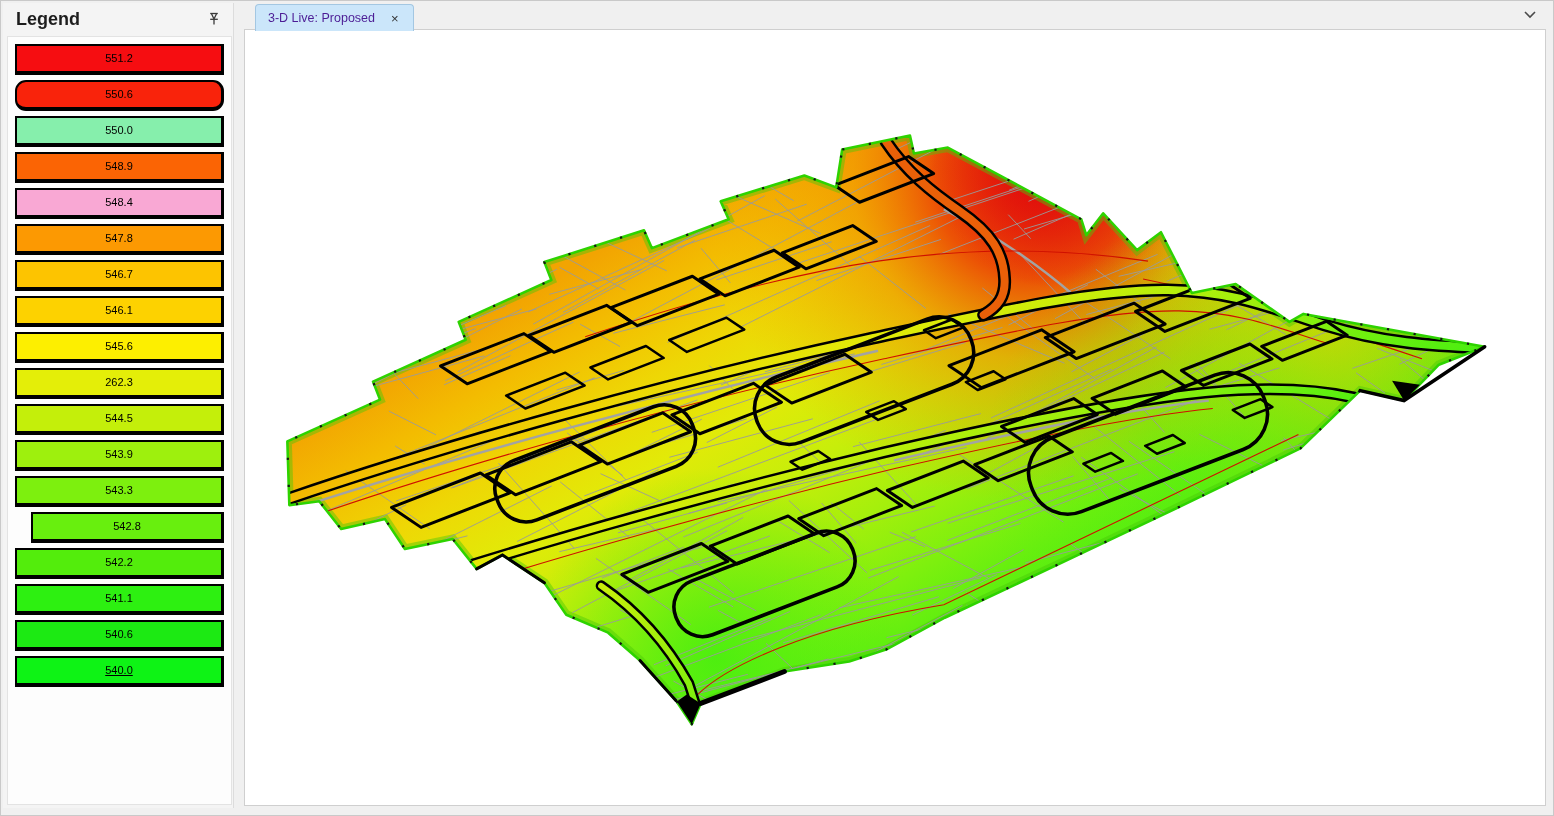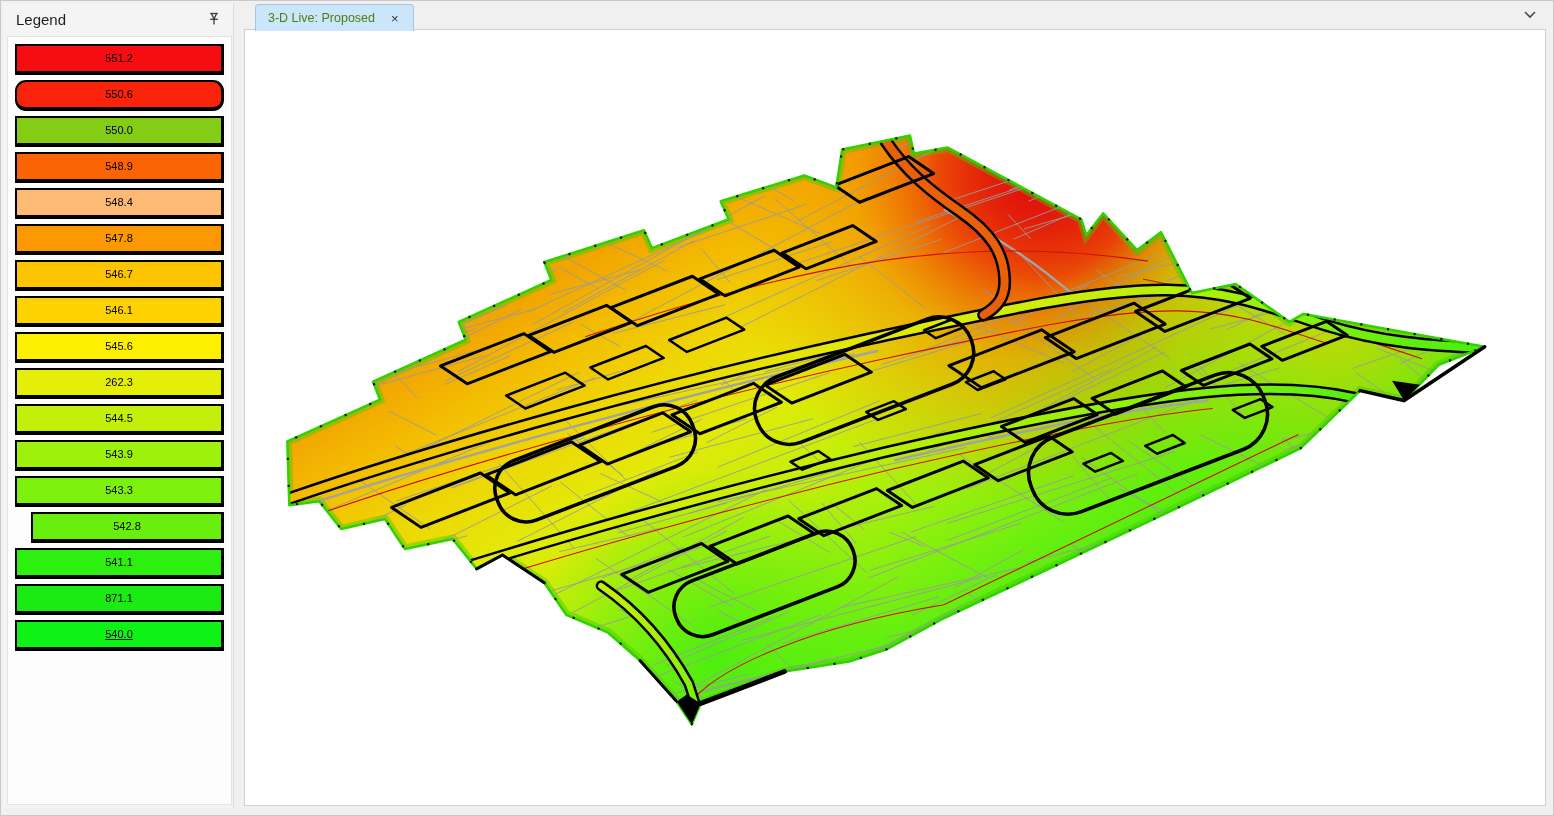--- a/index.html
+++ b/index.html
@@ -10,21 +10,21 @@
   }
   
   .legend-panel{
     position:absolute;left:2px;top:2px;width:230px;bottom:7px;
     background:#f4f4f4;border-right:1px solid #dcdcdc;
   }
   .legend-header{
     position:relative;height:32px;display:flex;align-items:center;
     padding:0 10px 0 13px;
   }
-  .legend-title{font-size:15px;font-weight:normal;color:#1d1d1d;}
+  .legend-title{font-size:18px;font-weight:bold;color:#1d1d1d;}
   .pin-btn{
     margin-left:auto;width:18px;height:18px;display:flex;
     align-items:center;justify-content:center;cursor:pointer;
   }
   .legend-body{
     position:absolute;left:4px;right:1px;top:33px;bottom:3px;
     background:#fdfdfd;border:1px solid #e3e3e3;
     padding:7px 7px 0 7px;box-sizing:border-box;overflow:hidden;
   }
   .legend-item{
@@ -36,21 +36,21 @@
   .tabstrip{
     position:absolute;left:243px;top:0;right:6px;height:28px;
     background:#f0f0f0;
   }
   .tab{
     position:absolute;left:11px;top:3px;height:26px;
     background:#cbe6fa;border:1px solid #a3c7e2;border-bottom:none;
     border-radius:4px 4px 0 0;display:flex;align-items:center;
     padding:0 12px;z-index:3;cursor:default;
   }
-  .tab-label{font-size:12.5px;color:#4d7c0f;white-space:nowrap;}
+  .tab-label{font-size:12.5px;color:#4c1d95;white-space:nowrap;}
   .tab-close{
     margin-left:14px;font-size:13px;color:#333;line-height:13px;
     cursor:pointer;padding:1px 2px;
   }
   .strip-chevron{
     position:absolute;right:8px;top:5px;width:18px;height:18px;
     display:flex;align-items:center;justify-content:center;cursor:pointer;
   }
   .canvas-card{
     position:absolute;left:243px;top:28px;right:7px;bottom:9px;
@@ -73,34 +73,35 @@
           <path d="M4.5,1.8 L7,7 L9.5,1.8"></path>
           <path d="M3.2,7.3 L10.8,7.3"></path>
           <path d="M7,7.3 L7,12.5"></path>
         </g>
       </svg>
     </span>
   </div>
   <div class="legend-body">
       <div class="legend-item" style="background: rgb(246, 13, 17);">551.2</div>
       <div class="legend-item" style="background: rgb(249, 35, 11); border-radius: 11px;">550.6</div>
-      <div class="legend-item" style="background: #84cc16;">550.0</div>
+      <div class="legend-item" style="background: #86efac;">550.0</div>
       <div class="legend-item" style="background: rgb(251, 100, 4);">548.9</div>
-      <div class="legend-item" style="background: #fdba74;">548.4</div>
+      <div class="legend-item" style="background: #f9a8d4;">548.4</div>
       <div class="legend-item" style="background: rgb(252, 153, 2);">547.8</div>
       <div class="legend-item" style="background: rgb(253, 196, 0);">546.7</div>
       <div class="legend-item" style="background: rgb(253, 210, 0);">546.1</div>
       <div class="legend-item" style="background: rgb(253, 239, 0);">545.6</div>
       <div class="legend-item" style="background: rgb(228, 238, 8);">262.3</div>
       <div class="legend-item" style="background: rgb(196, 239, 10);">544.5</div>
       <div class="legend-item" style="background: rgb(158, 240, 13);">543.9</div>
       <div class="legend-item" style="background: rgb(125, 240, 14);">543.3</div>
       <div class="legend-item" style="background: rgb(104, 239, 14); margin-left: 16px;">542.8</div>
+      <div class="legend-item" style="background: rgb(83, 237, 12);">542.2</div>
       <div class="legend-item" style="background: rgb(45, 240, 17);">541.1</div>
-      <div class="legend-item" style="background: rgb(28, 234, 19);">871.1</div>
+      <div class="legend-item" style="background: rgb(28, 234, 19);">540.6</div>
       <div class="legend-item" style="background: rgb(14, 243, 21); text-decoration: underline;">540.0</div>
     </div>
 </div>
 
 <div class="tabstrip">
   <div class="tab">
     <span class="tab-label">3-D Live: Proposed</span>
     <span class="tab-close">×</span>
   </div>
   <span class="strip-chevron">

